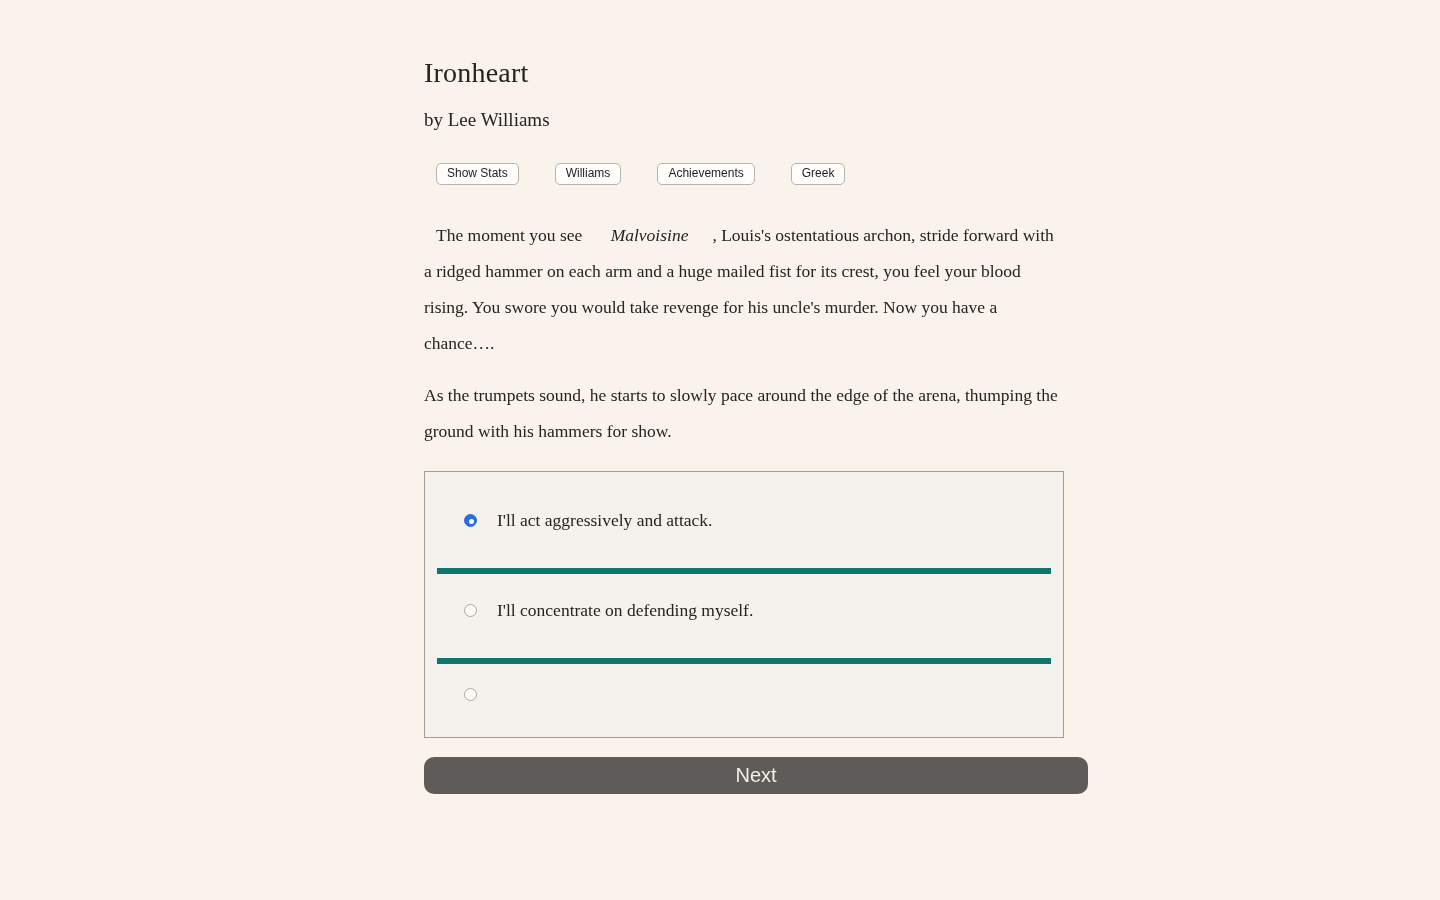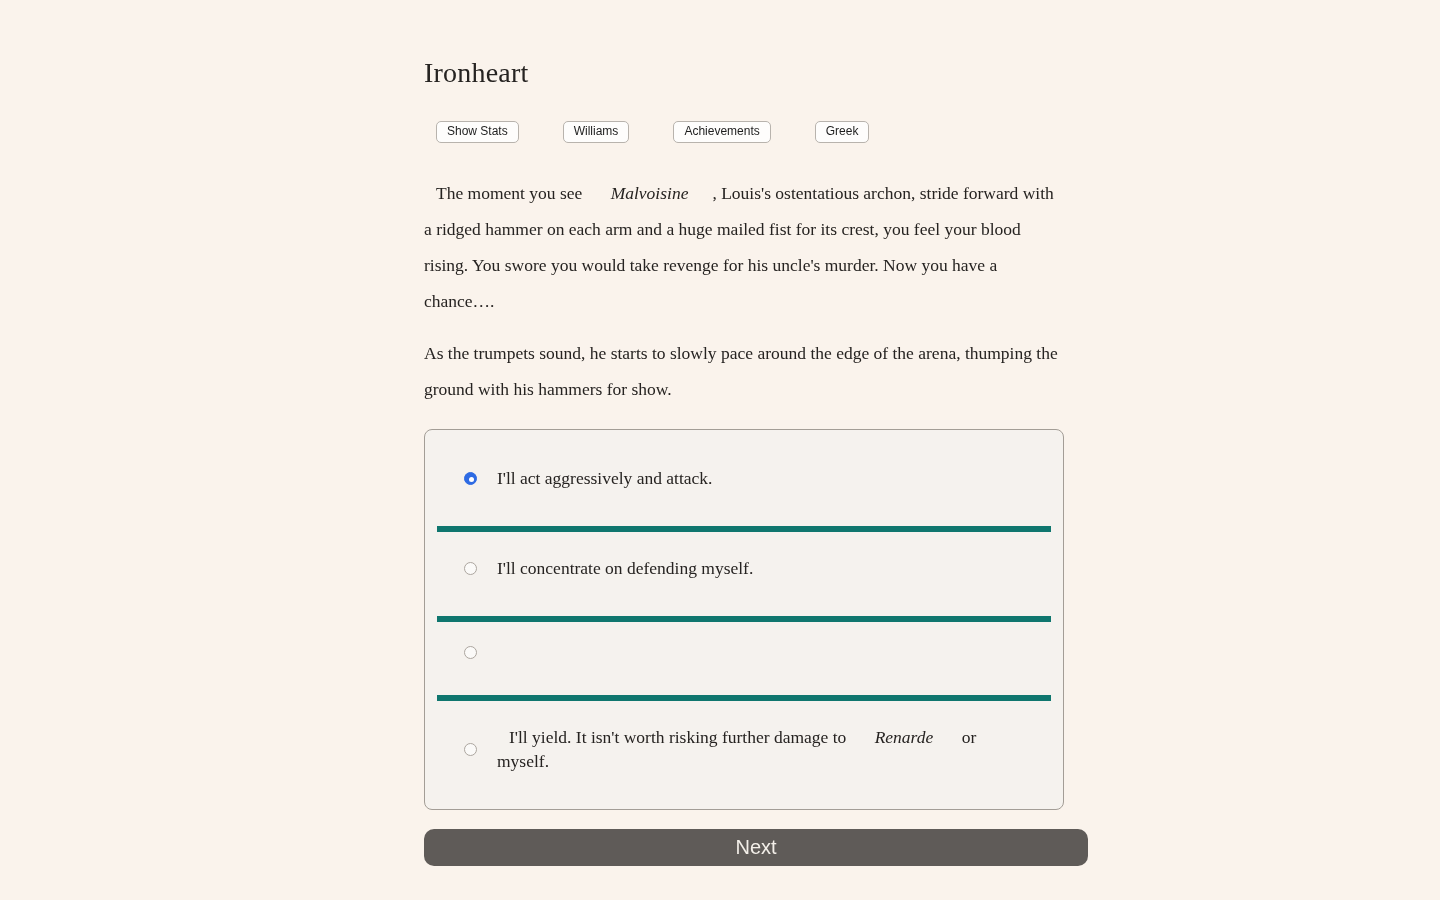--- a/index.html
+++ b/index.html
@@ -28,21 +28,21 @@
     font-weight: 500;
     letter-spacing: 0.2px;
     margin-bottom: 20px;
   }
   .byline {
     font-size: 19px;
     margin-bottom: 20px;
   }
   .toolbar {
     display: flex;
-    gap: 20px;
+    gap: 12px;
     margin-bottom: 20px;
   }
   .toolbar button {
     font-family: "Liberation Sans", "DejaVu Sans", sans-serif;
     font-size: 12px;
     color: #1d1d1d;
     background: #fefdfc;
     border: 1px solid #b8b3ad;
     border-radius: 5px;
     padding: 3px 10px 4px;
@@ -51,21 +51,21 @@
   }
   .story {
     font-size: 17.5px;
     line-height: 36px;
     margin-bottom: 16px;
   }
   .story em { font-style: italic; }
   .choice-list {
     margin-top: 22px;
     border: 1px solid var(--box-border);
-    border-radius: 8px;
+    border-radius: 0;
     background: var(--row-bg);
     overflow: hidden;
   }
   .choice {
     display: flex;
     align-items: center;
     padding: 12px 15px;
     min-height: 48px;
     cursor: pointer;
   }
@@ -112,20 +112,21 @@
     cursor: pointer;
   }
 </style>
 </head>
 <body>
 
 <div class="container">
 
   <h1 class="game-title">Ironheart</h1>
 
+  <p class="byline">by Lee Williams</p>
 
   <div class="toolbar">
     <button>Show Stats</button>
     <button>Williams</button>
     <button>Achievements</button>
     <button>Greek</button>
   </div>
 
   <p class="story"><span>The moment you see </span><em>Malvoisine</em><span>, Louis's ostentatious archon, stride forward with a ridged hammer on each arm and a huge mailed fist for its crest, you feel your blood rising. You swore you would take revenge for his uncle's murder. Now you have a chance….</span></p>
 
@@ -136,21 +137,17 @@
       <span class="radio checked"></span>
       <span class="choice-text">I'll act aggressively and attack.</span>
     </label>
     <label class="choice">
       <span class="radio"></span>
       <span class="choice-text">I'll concentrate on defending myself.</span>
     </label>
     <label class="choice">
       <span class="radio"></span>
     </label>
-    <label class="choice">
-      <span class="radio"></span>
-      <span class="choice-text"><span>I'll yield. It isn't worth risking further damage to </span><em>Renarde</em><span> or myself.</span></span>
-    </label>
   </div>
 
   <button class="next">Next</button>
 
 </div>
 
 </body></html>

